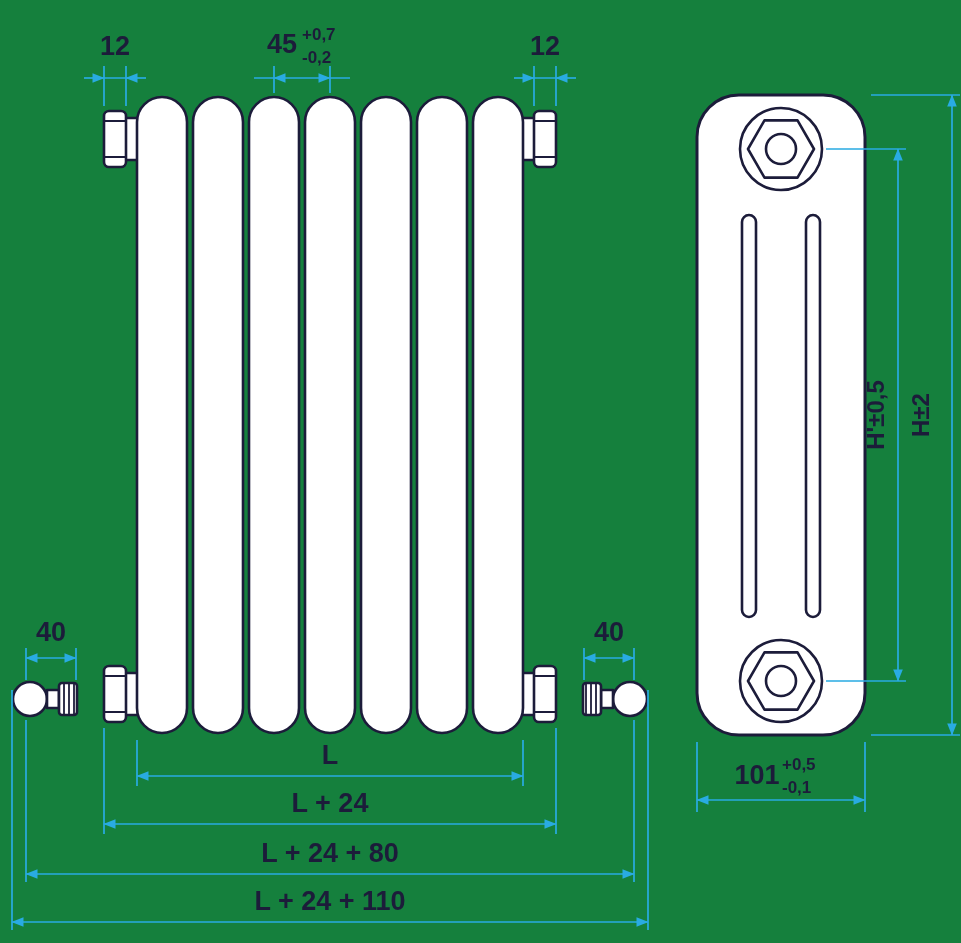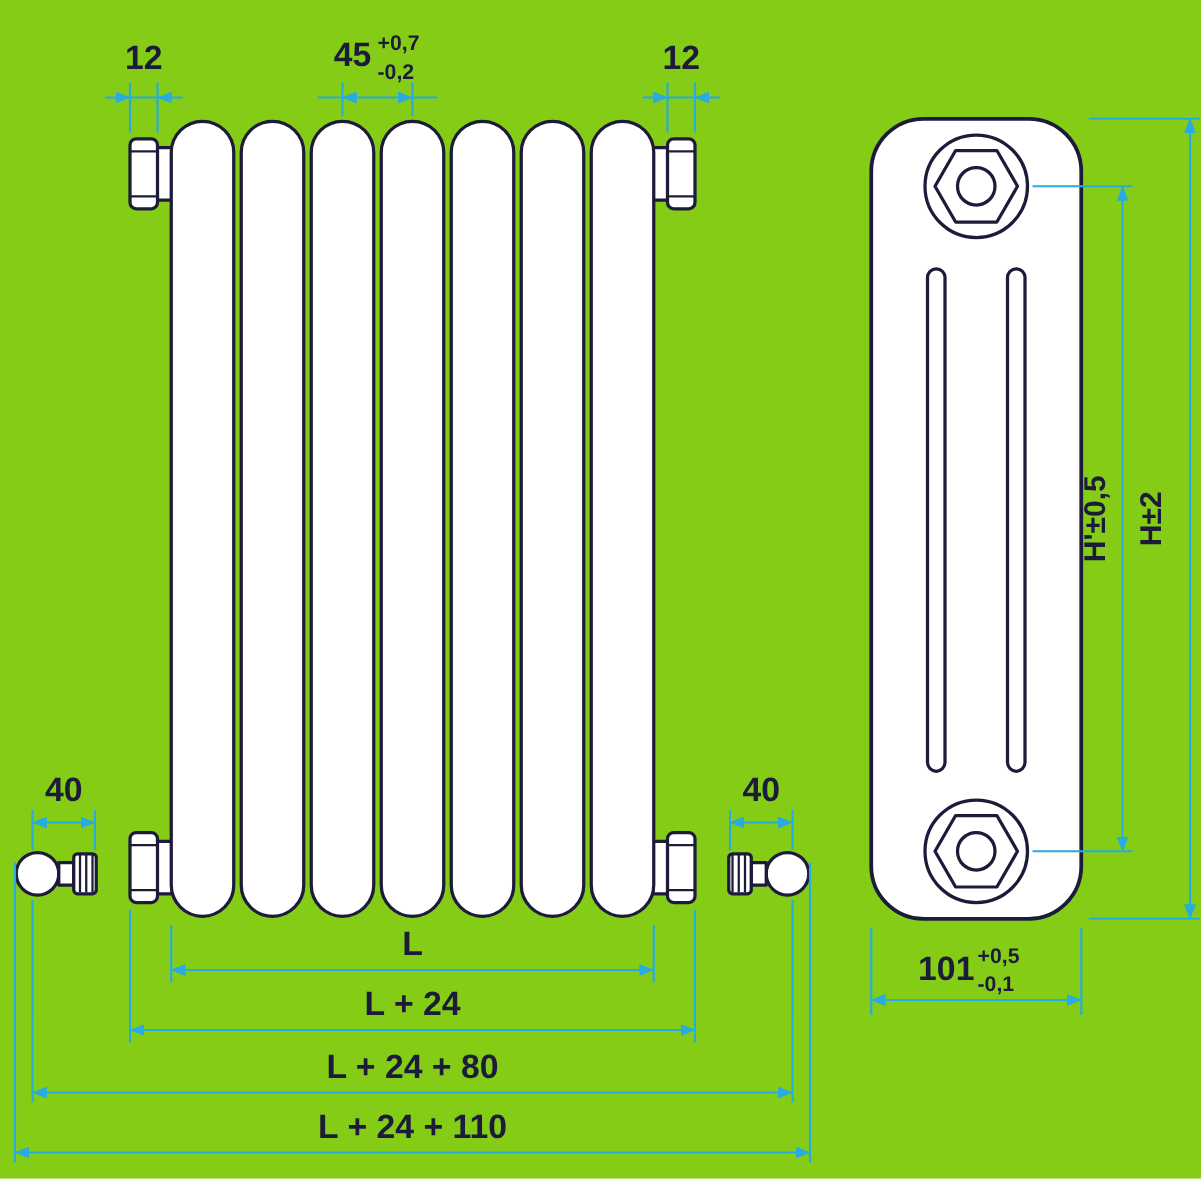--- a/index.html
+++ b/index.html
@@ -1,16 +1,16 @@
 <!DOCTYPE html>
 <html><head>
 <meta charset="utf-8">
 <style>
   html,body{margin:0;padding:0;background:#ffffff;}
-  .stage{width:961px;height:943px;background:#84cc16;position:relative;overflow:hidden;}
+  .stage{width:961px;height:943px;background:#15803d;position:relative;overflow:hidden;}
   svg{display:block;}
   .ink{stroke:#1c1c3a;stroke-width:2.6;fill:#ffffff;stroke-linejoin:round;}
   .ink-thin{stroke:#1c1c3a;stroke-width:1.8;fill:none;}
   .ink-heavy{stroke:#1c1c3a;stroke-width:3;fill:#ffffff;stroke-linejoin:round;}
   .dim{stroke:#29abe2;stroke-width:1.7;fill:none;}
   .lbl{fill:#1c1c3a;font-family:"Liberation Sans",sans-serif;font-size:27px;font-weight:600;}
   .tol{fill:#1c1c3a;font-family:"Liberation Sans",sans-serif;font-size:17px;font-weight:600;}
   .vlbl{fill:#1c1c3a;font-family:"Liberation Sans",sans-serif;font-size:24px;font-weight:600;}
 </style>
 </head>

